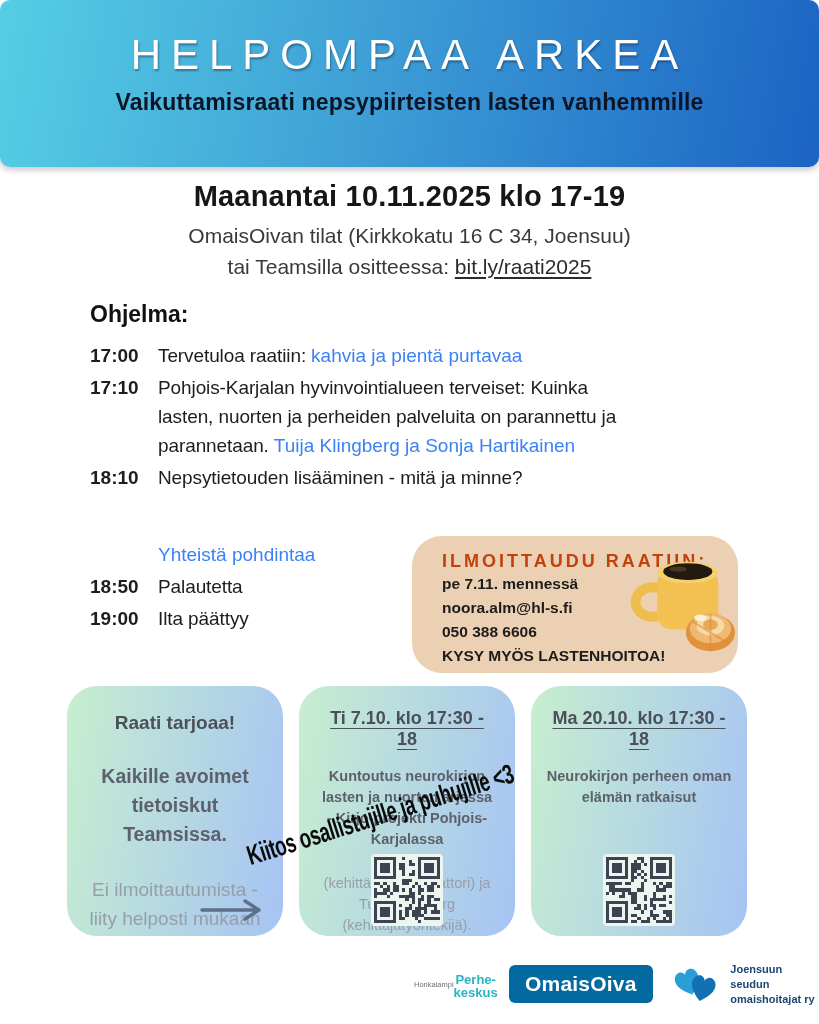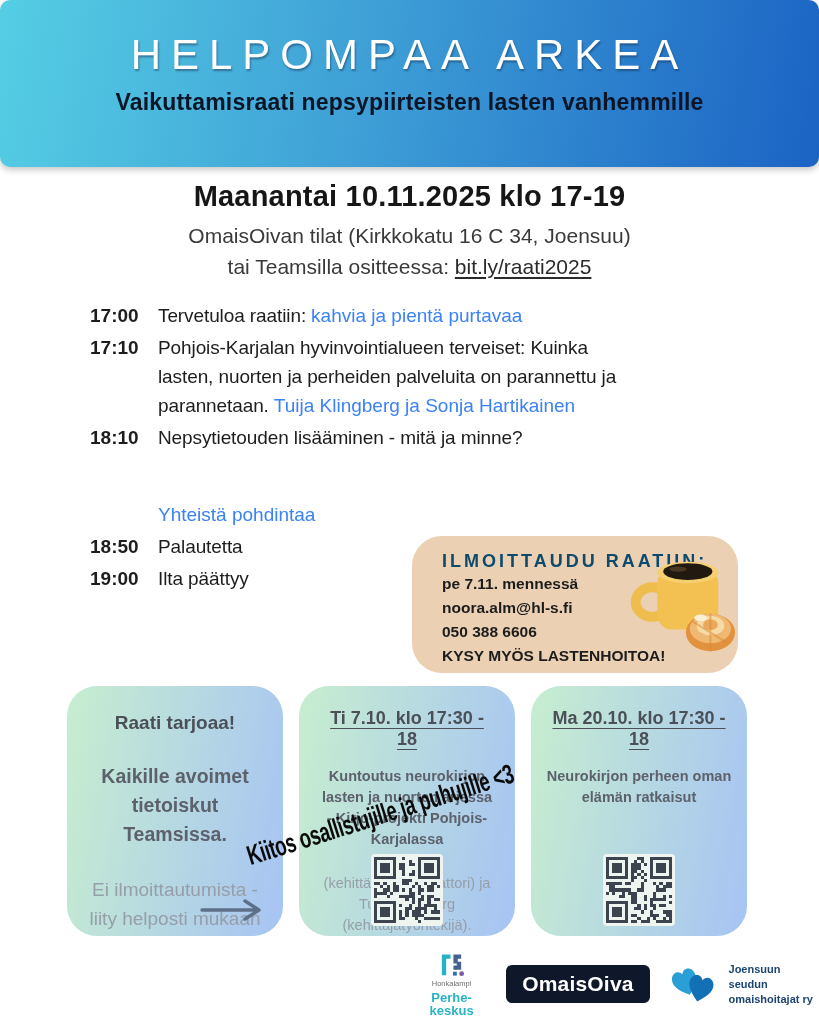--- a/index.html
+++ b/index.html
@@ -32,21 +32,21 @@
   .ptext{font-size:19px;line-height:29px;color:#1d1d1d;max-width:470px;}
   .ptext b{font-weight:400;letter-spacing:-.1px;}
   .reg{color:#3b82f6;font-weight:400;margin-top:48px;}
   .reg.inline:not(:empty){margin-left:5px;}
   .reg.block{display:block;}
   
   .regbox{
     position:absolute;left:412px;top:536px;width:326px;height:137px;box-sizing:border-box;
     background:#ebd0b3;border-radius:30px;padding:15px 18px 12px 30px;
   }
-  .regbox-h{font-size:18px;font-weight:700;letter-spacing:3px;color:#0c4a6e;white-space:nowrap;}
+  .regbox-h{font-size:18px;font-weight:700;letter-spacing:3px;color:#c2410c;white-space:nowrap;}
   .regbox-l{font-size:15.5px;font-weight:700;color:#1c1c1c;line-height:24px;}
   .cupbun{position:absolute;right:2px;top:16px;width:118px;height:104px;pointer-events:none;}
   
   .card{
     position:absolute;top:686px;height:250px;width:216px;box-sizing:border-box;
     background:linear-gradient(100deg,#c7eecf 0%,#a6c3f4 100%);
     border-radius:30px;text-align:center;overflow:hidden;
   }
   .card1{left:67px;padding:26px 18px 18px;}
   .card2{left:299px;padding:22px 20px 14px;}
@@ -64,24 +64,24 @@
   .qr-wrap{position:absolute;left:50%;transform:translateX(-50%);bottom:10px;width:72px;height:72px;
     background:#eef4ef;border-radius:4px;padding:3px;box-sizing:border-box;}
   
   .thanks{
     position:absolute;left:248px;top:846px;z-index:5;white-space:nowrap;
     font-size:19px;font-weight:900;color:#0a0a0a;letter-spacing:-.4px;
     transform:rotate(-17.5deg) scale(.98,1.45);transform-origin:left center;
   }
   
   .footer{position:absolute;left:414px;top:946px;height:76px;display:flex;align-items:center;gap:17px;}
-  .hk{display:flex;flex-direction:column;align-items:center;width:78px;}
+  .hk{display:flex;flex-direction:row;align-items:center;width:78px;}
   .hk-name{font-size:7.5px;color:#6f6f6f;margin-top:1px;}
   .hk-unit{font-size:13px;font-weight:800;color:#29b3c3;line-height:13px;margin-top:3px;text-align:center;}
-  .oo{background:#0f172a;border-radius:6px;padding:7px 16px;}
+  .oo{background:#0369a1;border-radius:6px;padding:7px 16px;}
   .oo-label{color:#fff;font-weight:800;font-size:21px;letter-spacing:.2px;white-space:nowrap;}
   .jso{display:flex;align-items:center;gap:8px;}
   .jso-text{font-size:11px;font-weight:700;color:#1c4474;line-height:15px;}
 </style>
 </head>
 <body>
 
 <div class="poster">
 
   <div class="hdr">
@@ -91,20 +91,21 @@
 
   <div class="when">
     <div class="when-date">Maanantai 10.11.2025 klo 17-19</div>
     <div class="when-loc">
       <span>OmaisOivan tilat (Kirkkokatu 16 C 34, Joensuu)</span><br>
       <span>tai Teamsilla ositteessa: </span><span class="loclink">bit.ly/raati2025</span>
     </div>
   </div>
 
   <div class="prog">
+    <div class="prog-h">Ohjelma:</div>
 
     <div class="prow">
       <span class="ptime">17:00</span>
       <span class="ptext"><b>Tervetuloa raatiin:</b><span class="reg inline">kahvia ja pientä purtavaa</span></span>
     </div>
     <div class="prow">
       <span class="ptime">17:10</span>
       <span class="ptext"><b>Pohjois-Karjalan hyvinvointialueen terveiset: Kuinka lasten, nuorten ja perheiden palveluita on parannettu ja parannetaan.</b><span class="reg inline">Tuija Klingberg ja Sonja Hartikainen</span></span>
     </div>
     <div class="prow">

